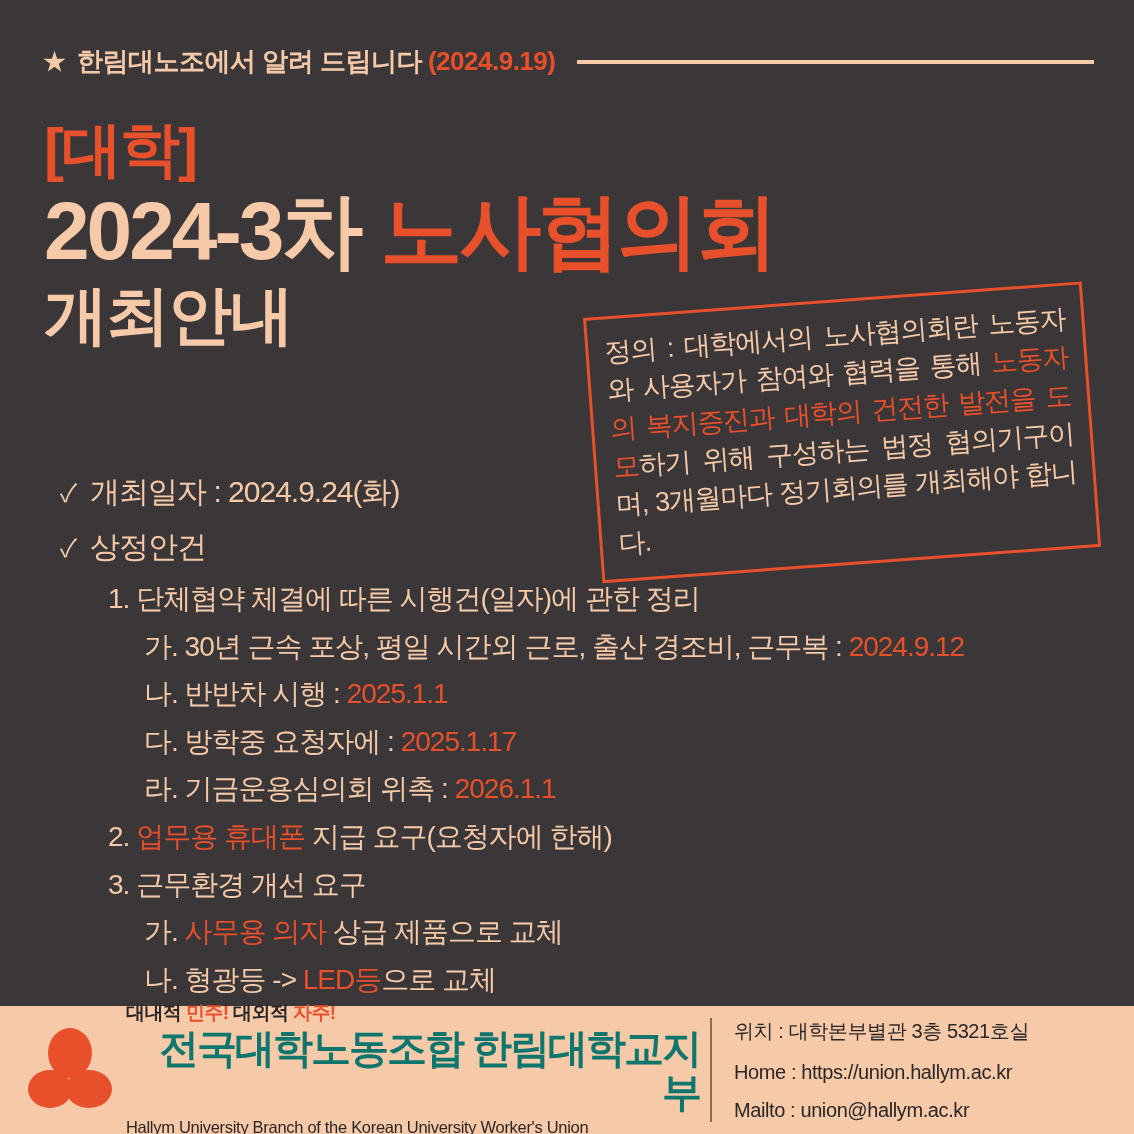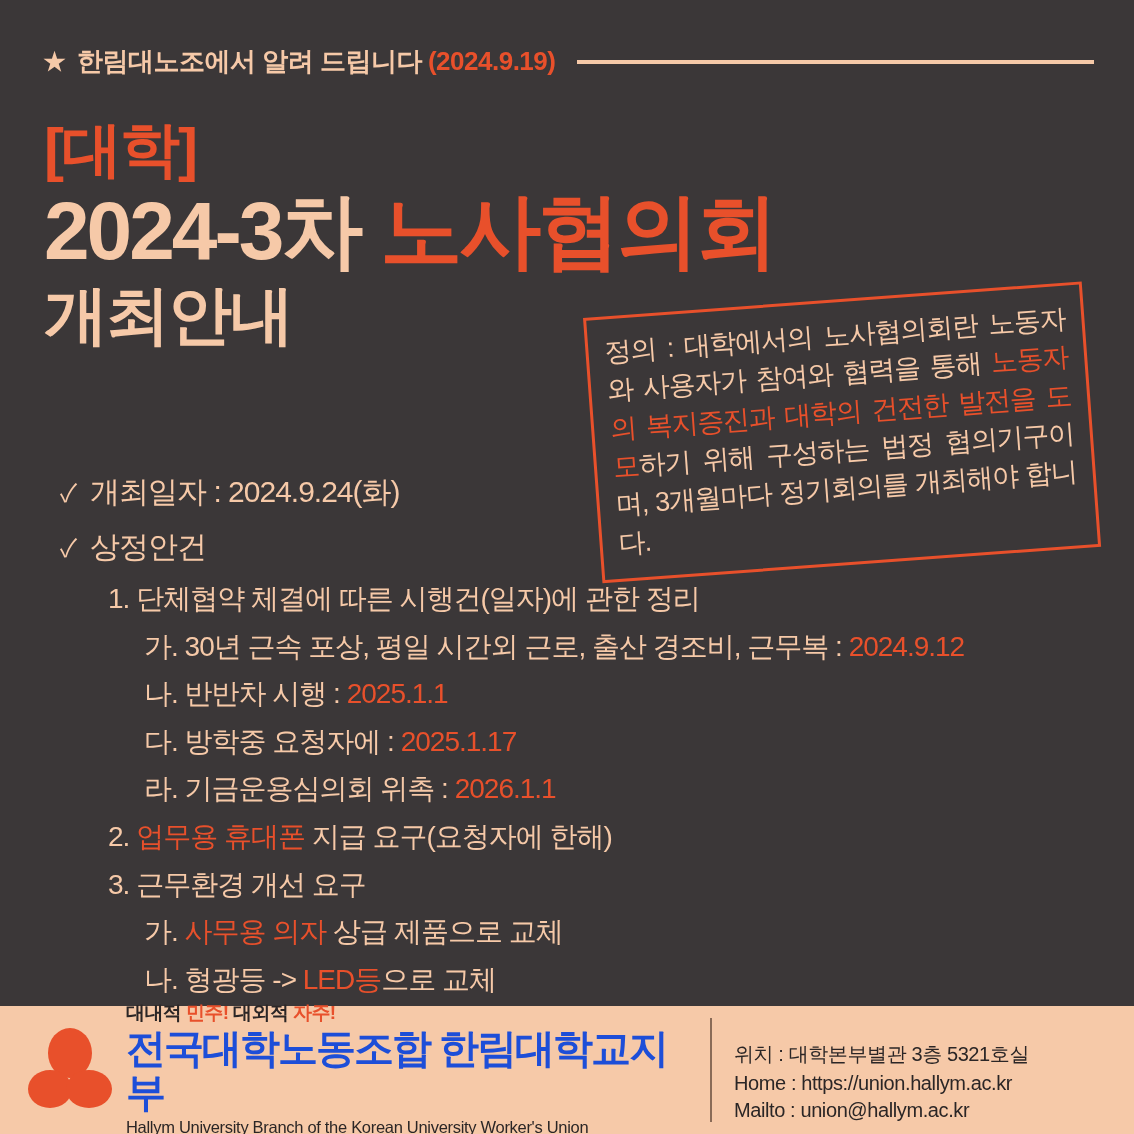--- a/index.html
+++ b/index.html
@@ -190,38 +190,39 @@
     font-size: 19px;
     font-weight: bold;
     color: #2b2626;
     letter-spacing: -0.6px;
     margin-bottom: 2px;
   }
   .slogan .red { color: #e8502b; }
   .org-name {
     font-size: 40px;
     font-weight: bold;
-    color: #1d4ed8;
+    color: #0f766e;
     letter-spacing: -2px;
     line-height: 1.1;
+    text-align: right;
   }
   .org-en {
     font-size: 16.5px;
     color: #2b2626;
     letter-spacing: -0.3px;
     margin-top: 4px;
   }
   .footer-right {
     border-left: 2px solid #8a6b57;
     padding-left: 22px;
     margin-left: 10px;
     height: 104px;
     display: flex;
     flex-direction: column;
-    justify-content: flex-end;
+    justify-content: space-between;
     gap: 4px;
   }
   .footer-right div {
     font-size: 20px;
     color: #2b2626;
     letter-spacing: -0.4px;
   }
 </style>
 </head>
 <body>

